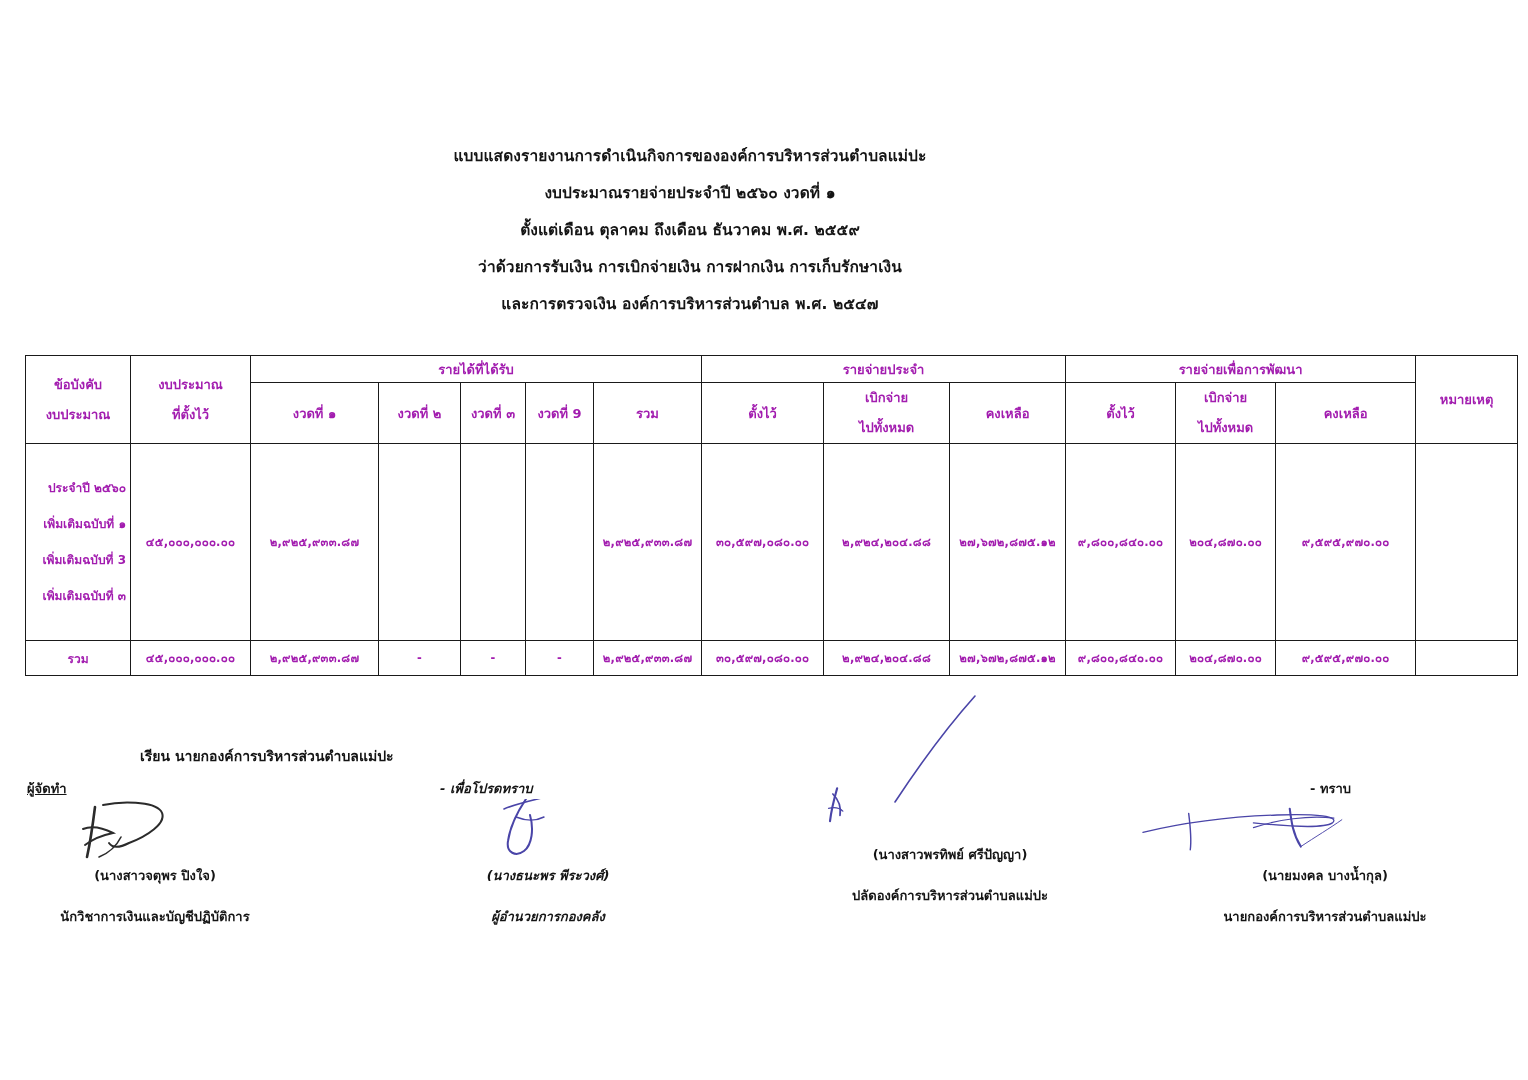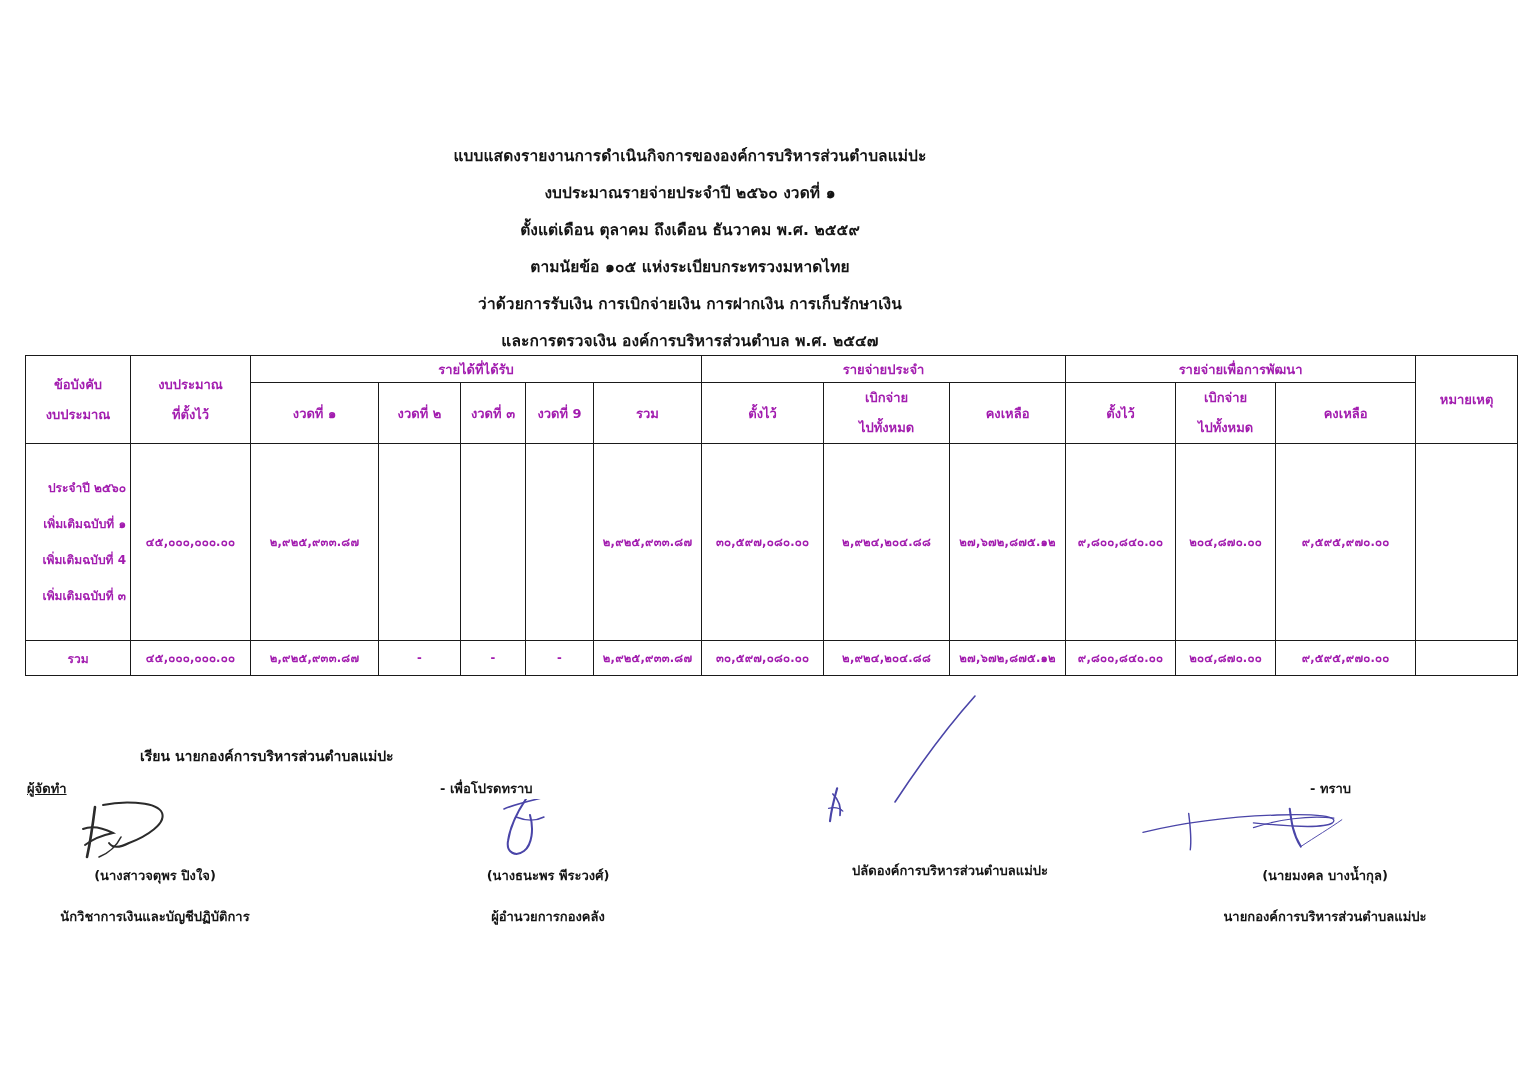--- a/index.html
+++ b/index.html
@@ -155,21 +155,21 @@
     left: 0;
     top: 0;
     width: 300px;
     height: 62px;
     pointer-events: none;
   }
 
   
   #sig-1 { left: 25px;  top: 778px; width: 260px; }
   #sig-1 .role-top { text-align: left; padding-left: 2px; text-decoration: underline; }
-  #sig-2 { left: 398px; top: 778px; width: 300px; }
+  #sig-2 { left: 398px; top: 778px; width: 300px; font-style: italic; }
   #sig-2 .role-top { text-align: left; padding-left: 42px; }
   #sig-3 { left: 740px; top: 778px; width: 420px; }
   #sig-3 .role-top { visibility: hidden; }
   #sig-4 { left: 1135px; top: 778px; width: 380px; }
   #sig-4 .role-top { text-align: left; padding-left: 175px; }
 
   .long-stroke {
     position: absolute;
     left: 840px;
     top: 690px;
@@ -178,21 +178,20 @@
     pointer-events: none;
   }
 </style>
 </head>
 <body>
 
 <div class="doc-header">
   <div class="hline">แบบแสดงรายงานการดำเนินกิจการขององค์การบริหารส่วนตำบลแม่ปะ</div>
   <div class="hline">งบประมาณรายจ่ายประจำปี ๒๕๖๐ งวดที่ ๑</div>
   <div class="hline">ตั้งแต่เดือน ตุลาคม ถึงเดือน ธันวาคม พ.ศ. ๒๕๕๙</div>
-  <div class="hline">ตามนัยข้อ ๑๐๕ แห่งระเบียบกระทรวงมหาดไทย</div>
   <div class="hline">ว่าด้วยการรับเงิน การเบิกจ่ายเงิน การฝากเงิน การเก็บรักษาเงิน</div>
   <div class="hline">และการตรวจเงิน องค์การบริหารส่วนตำบล พ.ศ. ๒๕๔๗</div>
 </div>
 
 <table class="report-table">
   <colgroup>
     <col style="width:105px">
     <col style="width:120px">
     <col style="width:128px">
     <col style="width:82px">
@@ -242,21 +241,21 @@
         <span>ไปทั้งหมด</span>
       </th>
       <th class="hdr-sub">คงเหลือ</th>
     </tr>
   </thead>
   <tbody>
     <tr class="data-row">
       <td class="label-cell">
         <span class="lbl">ประจำปี ๒๕๖๐</span>
         <span class="lbl">เพิ่มเติมฉบับที่ ๑</span>
-        <span class="lbl">เพิ่มเติมฉบับที่ 4</span>
+        <span class="lbl">เพิ่มเติมฉบับที่ 3</span>
         <span class="lbl">เพิ่มเติมฉบับที่ ๓</span>
       </td>
       <td class="amount">๔๕,๐๐๐,๐๐๐.๐๐</td>
       <td class="amount">๒,๙๒๕,๙๓๓.๘๗</td>
       <td class="amount"></td>
       <td class="amount"></td>
       <td class="amount"></td>
       <td class="amount">๒,๙๒๕,๙๓๓.๘๗</td>
       <td class="amount">๓๐,๕๙๗,๐๘๐.๐๐</td>
       <td class="amount">๒,๙๒๔,๒๐๔.๘๘</td>
@@ -320,20 +319,21 @@
 
 <div class="sig-block" id="sig-3">
   <div class="role-top"></div>
   <div class="sig-space">
     <svg class="sig-ink" viewBox="0 0 420 62">
       <path d="M136 2 C 132 16, 128 32, 126 48" fill="none" stroke="#4a45a8" stroke-width="3" stroke-linecap="round"></path>
       <path d="M130 10 C 138 18, 142 28, 140 40" fill="none" stroke="#4a45a8" stroke-width="2.4" stroke-linecap="round"></path>
       <path d="M124 30 C 132 28, 140 30, 144 34" fill="none" stroke="#4a45a8" stroke-width="1.8" stroke-linecap="round"></path>
     </svg>
   </div>
+  <div class="sig-name">(นางสาวพรทิพย์  ศรีปัญญา)</div>
   <div class="sig-title">ปลัดองค์การบริหารส่วนตำบลแม่ปะ</div>
 </div>
 
 <div class="sig-block" id="sig-4">
   <div class="role-top">-   ทราบ</div>
   <div class="sig-space">
     <svg class="sig-ink" viewBox="0 0 380 62">
       <path d="M10 34 C 60 22, 120 14, 180 12 C 230 10, 260 14, 250 22 C 238 30, 190 26, 150 22" fill="none" stroke="#4a45a8" stroke-width="1.6" stroke-linecap="round"></path>
       <path d="M68 10 C 70 26, 72 42, 70 56" fill="none" stroke="#4a45a8" stroke-width="1.8" stroke-linecap="round"></path>
       <path d="M196 4 C 198 20, 200 36, 210 52" fill="none" stroke="#4a45a8" stroke-width="2.6" stroke-linecap="round"></path>

